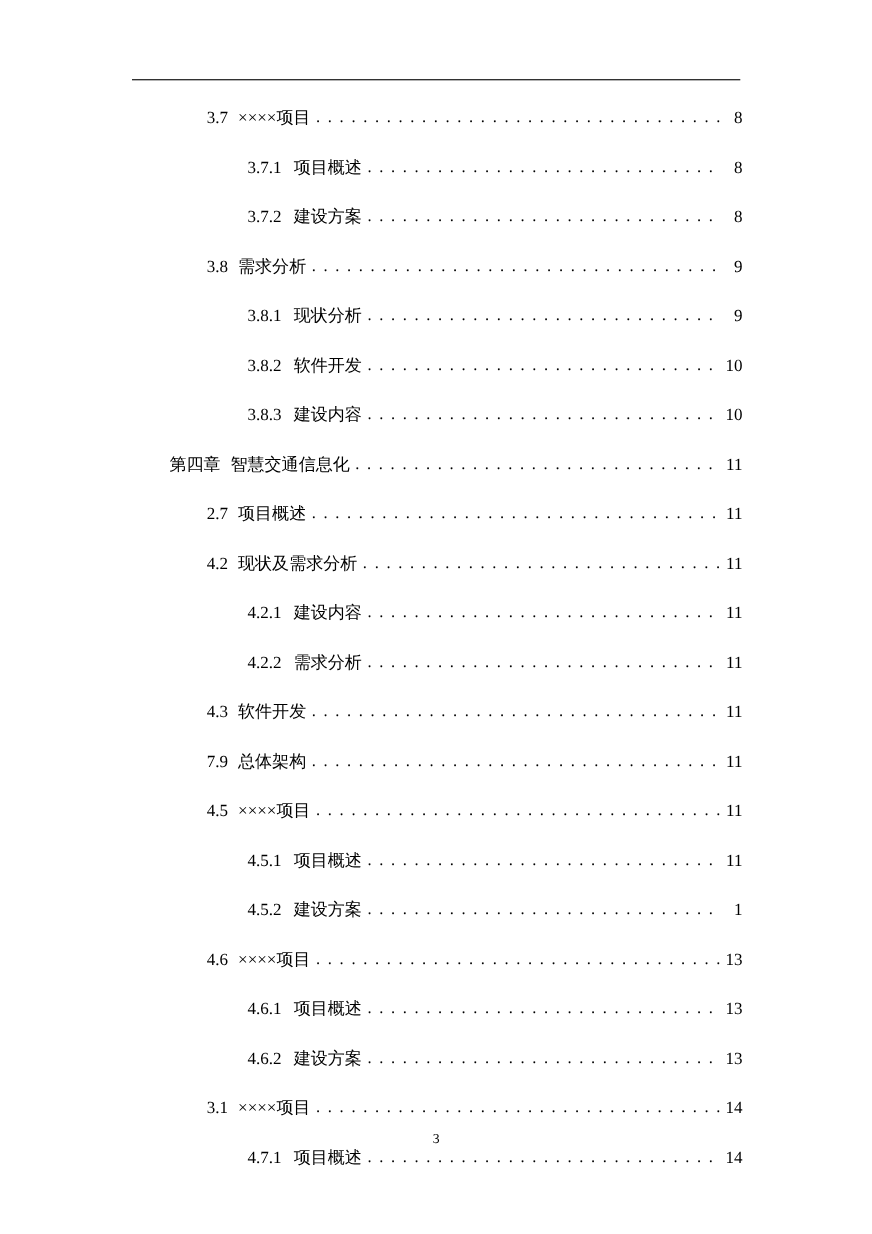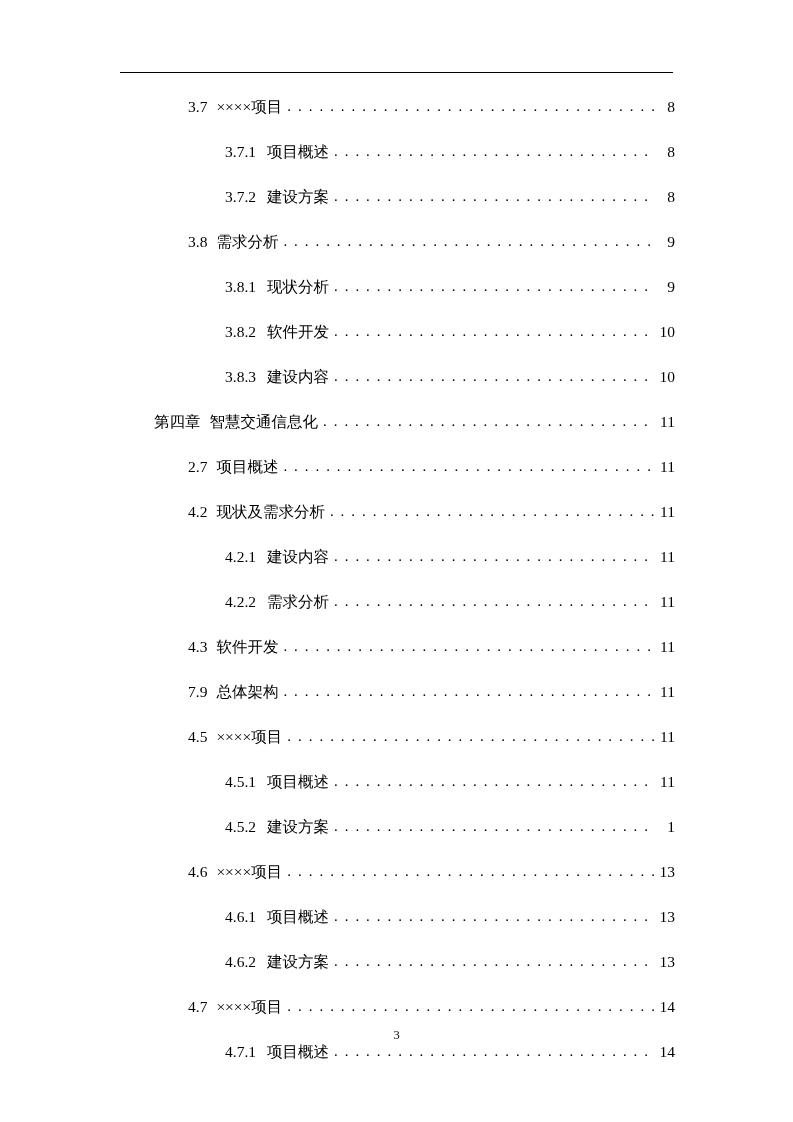--- a/index.html
+++ b/index.html
@@ -232,21 +232,21 @@
         <span class="dots">. . . . . . . . . . . . . . . . . . . . . . . . . . . . . . . . . . . . . . . . . . . . . . . . . . . . . . . . . . . . . . . . . . . . . . . . . . . . . . . . . . . . . . . . . . . . . . . . . . . . . . . . . . . . . . . . . . . . . . . </span>
         <span class="pg">13</span>
       </div>
       <div class="toc-row lvl-2">
         <span class="num">4.6.2</span>
         <span class="title">建设方案</span>
         <span class="dots">. . . . . . . . . . . . . . . . . . . . . . . . . . . . . . . . . . . . . . . . . . . . . . . . . . . . . . . . . . . . . . . . . . . . . . . . . . . . . . . . . . . . . . . . . . . . . . . . . . . . . . . . . . . . . . . . . . . . . . . </span>
         <span class="pg">13</span>
       </div>
       <div class="toc-row lvl-1">
-        <span class="num">4.7</span>
+        <span class="num">3.1</span>
         <span class="title">××××项目</span>
         <span class="dots">. . . . . . . . . . . . . . . . . . . . . . . . . . . . . . . . . . . . . . . . . . . . . . . . . . . . . . . . . . . . . . . . . . . . . . . . . . . . . . . . . . . . . . . . . . . . . . . . . . . . . . . . . . . . . . . . . . . . . . . </span>
         <span class="pg">14</span>
       </div>
       <div class="toc-row lvl-2">
         <span class="num">4.7.1</span>
         <span class="title">项目概述</span>
         <span class="dots">. . . . . . . . . . . . . . . . . . . . . . . . . . . . . . . . . . . . . . . . . . . . . . . . . . . . . . . . . . . . . . . . . . . . . . . . . . . . . . . . . . . . . . . . . . . . . . . . . . . . . . . . . . . . . . . . . . . . . . . </span>
         <span class="pg">14</span>
       </div>

